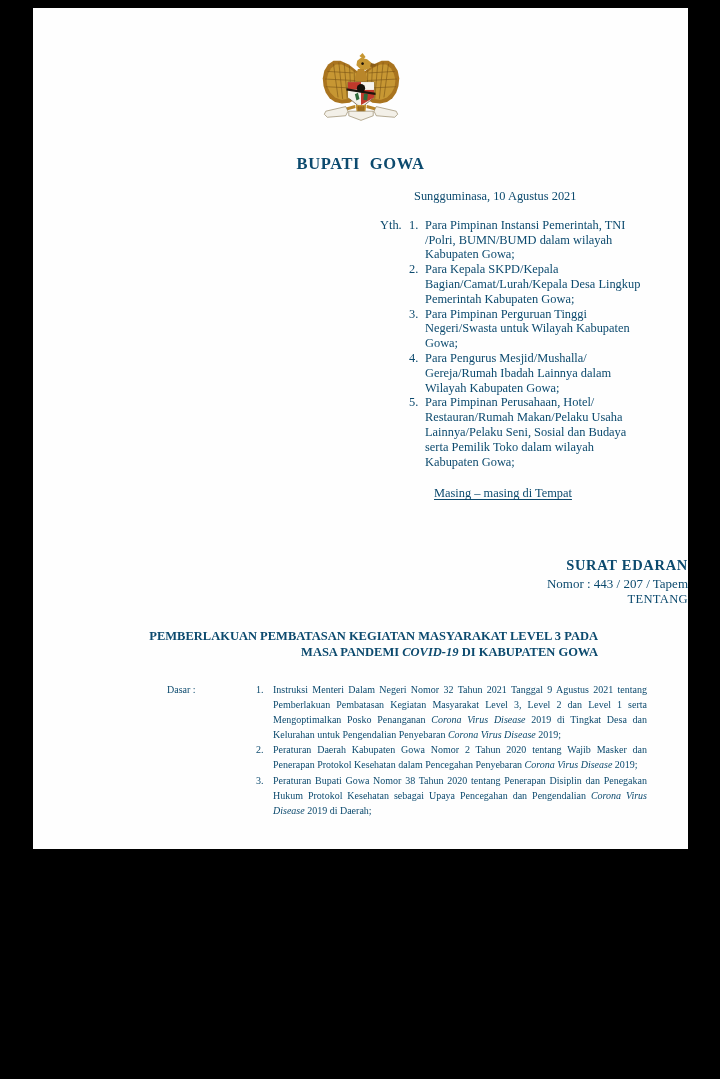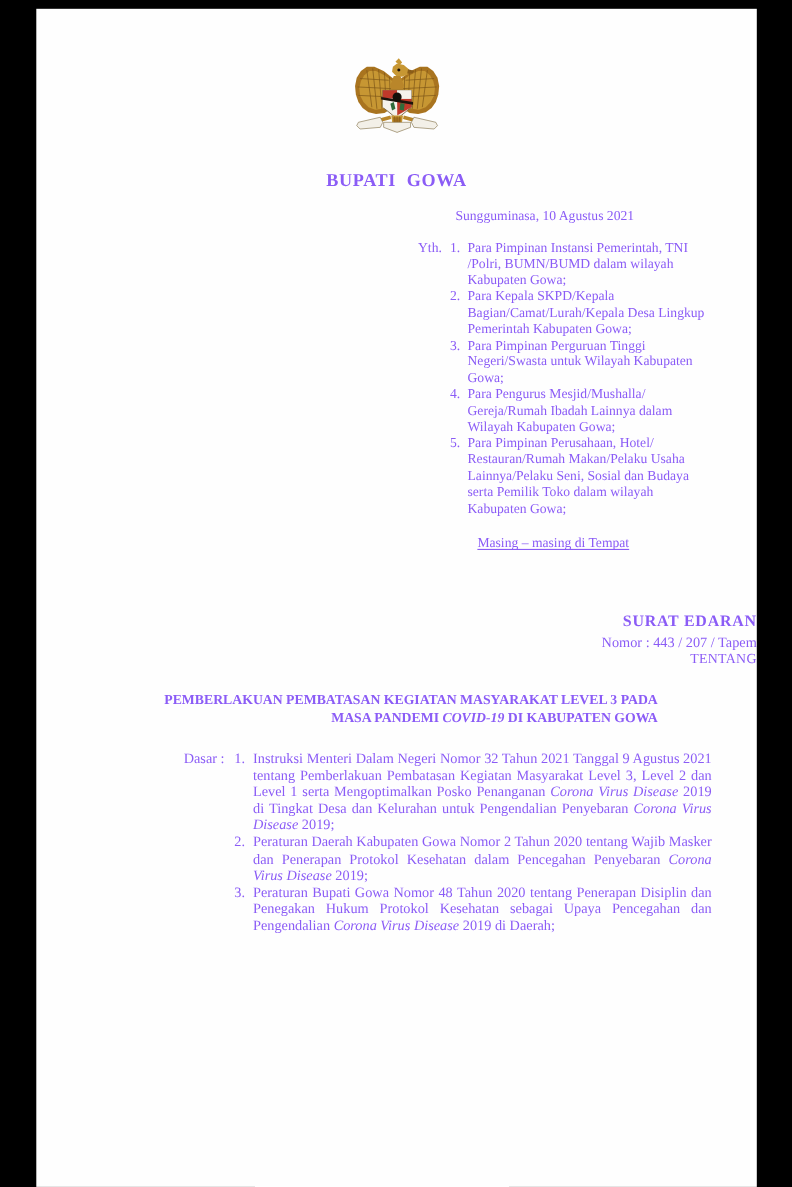--- a/index.html
+++ b/index.html
@@ -30,23 +30,23 @@
     position: absolute;
     left: 688px; top: 0;
     width: 32px; height: 1079px;
     background: #000000;
   }
   .page {
     position: absolute;
     left: 33px;
     top: 8px;
     width: 655px;
-    height: 1071px;
+    height: 841px;
     background: #fefefe;
-    color: #8b5cf6;
+    color: #0c4a6e;
   }
 
   
   .letterhead {
     text-align: center;
     padding-top: 42px;
   }
   .garuda {
     display: block;
     margin: 0 auto;
@@ -145,24 +145,25 @@
   .doc-subject .ital {
     font-style: italic;
   }
 
   
   .dasar-block {
     position: absolute;
     left: 134px;
     top: 674px;
     width: 480px;
-    font-size: 13px;
+    font-size: 10px;
     line-height: 15.1px;
     display: flex;
     align-items: flex-start;
+    gap: 43px;
   }
   .dasar-label {
     width: 46px;
     flex: 0 0 46px;
   }
   .dasar-list {
     margin: 0;
     padding: 0;
     list-style: none;
     flex: 1 1 auto;
@@ -310,18 +311,18 @@
       <li>
         <span class="num">1.</span>
         <span class="txt"><span>Instruksi Menteri Dalam Negeri Nomor 32 Tahun 2021 Tanggal 9 Agustus 2021 tentang Pemberlakuan Pembatasan Kegiatan Masyarakat Level 3, Level 2 dan Level 1 serta Mengoptimalkan Posko Penanganan </span><span class="ital">Corona Virus Disease</span><span> 2019 di Tingkat Desa dan Kelurahan untuk Pengendalian Penyebaran </span><span class="ital">Corona Virus Disease</span><span> 2019;</span></span>
       </li>
       <li>
         <span class="num">2.</span>
         <span class="txt"><span>Peraturan Daerah Kabupaten Gowa Nomor 2 Tahun 2020 tentang Wajib Masker dan Penerapan Protokol Kesehatan dalam Pencegahan Penyebaran </span><span class="ital">Corona Virus Disease</span><span> 2019;</span></span>
       </li>
       <li>
         <span class="num">3.</span>
-        <span class="txt"><span>Peraturan Bupati Gowa Nomor 48 Tahun 2020 tentang Penerapan Disiplin dan Penegakan Hukum Protokol Kesehatan sebagai Upaya Pencegahan dan Pengendalian </span><span class="ital">Corona Virus Disease</span><span> 2019 di Daerah;</span></span>
+        <span class="txt"><span>Peraturan Bupati Gowa Nomor 38 Tahun 2020 tentang Penerapan Disiplin dan Penegakan Hukum Protokol Kesehatan sebagai Upaya Pencegahan dan Pengendalian </span><span class="ital">Corona Virus Disease</span><span> 2019 di Daerah;</span></span>
       </li>
     </ul>
   </div>
 
 </div>
 
 </body></html>

